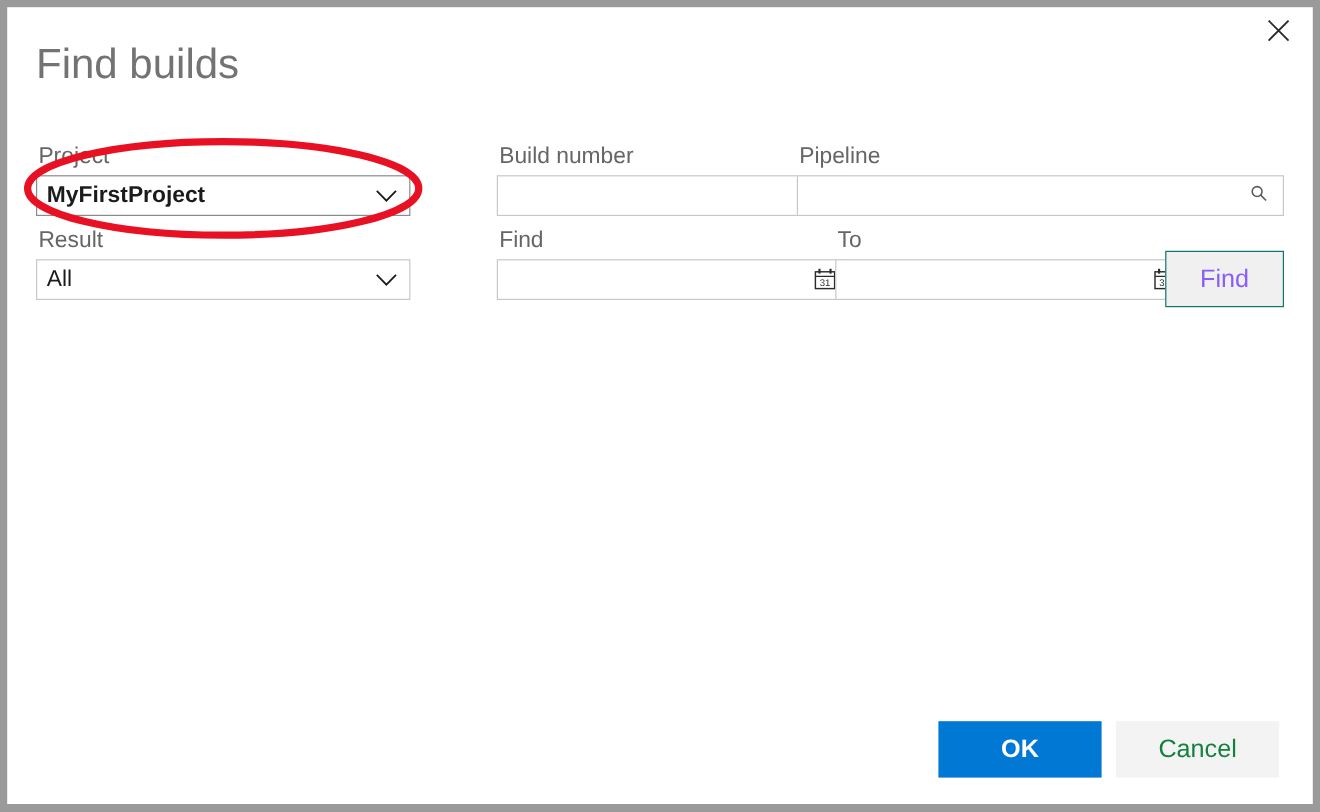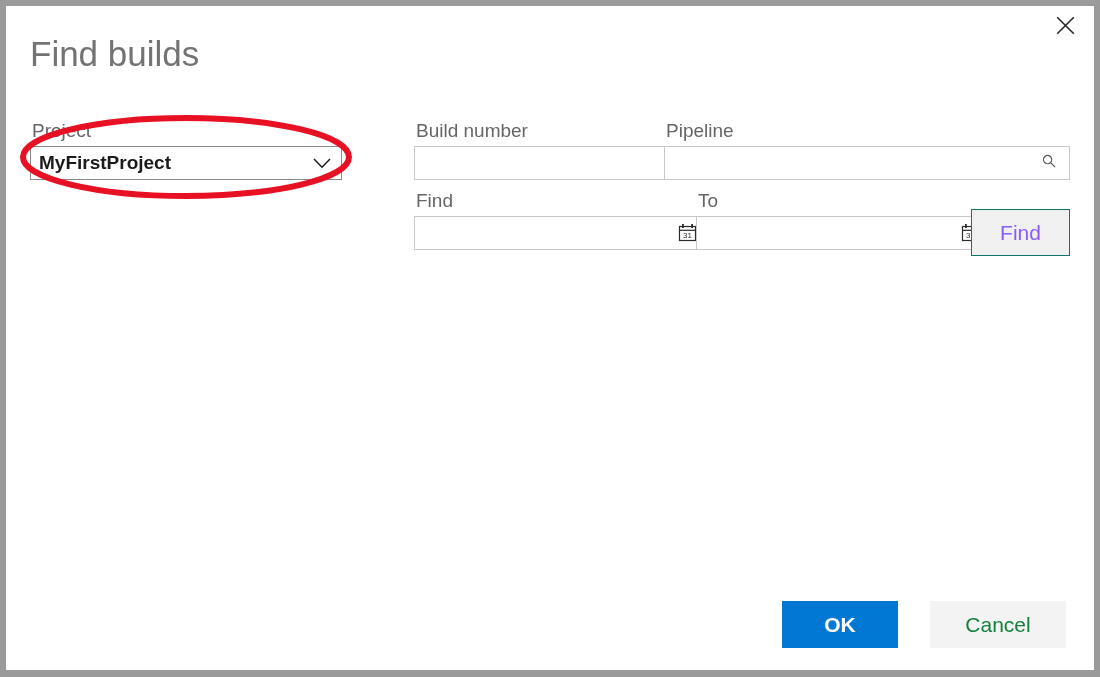--- a/index.html
+++ b/index.html
@@ -189,21 +189,21 @@
     height: 47px;
     box-sizing: border-box;
     border: 0;
     font-family: "Liberation Sans", sans-serif;
     font-size: 21px;
     cursor: pointer;
     padding: 0;
   }
   #ok-btn {
     left: 776px;
-    width: 116px;
+    width: 136px;
     background: #0078d4;
     color: #ffffff;
     font-weight: 700;
   }
   #cancel-btn {
     left: 924px;
     width: 136px;
     background: #f3f3f3;
     color: #15803d;
     font-weight: 400;
@@ -265,20 +265,31 @@
             <svg width="18" height="18" viewBox="0 0 18 18">
               <g transform="rotate(-45 9 9)">
                 <circle cx="9" cy="5.6" r="4.1" stroke="#5a5a5a" stroke-width="1.3" fill="none"></circle>
                 <path d="M9 9.9 L9 16.2" stroke="#5a5a5a" stroke-width="1.3" fill="none"></path>
               </g>
             </svg>
           </span>
         </div>
       </div>
 
+      <div class="field col-a row-2">
+        <div class="field-label">Result</div>
+        <div class="ctl">
+          <span class="ctl-text">All</span>
+          <span class="chevron">
+            <svg width="18" height="11" viewBox="0 0 18 11">
+              <path d="M1 1 L9 9.2 L17 1" stroke="#1b1b1b" stroke-width="1.5" fill="none"></path>
+            </svg>
+          </span>
+        </div>
+      </div>
 
       <div class="field col-b row-2">
         <div class="field-label">Find</div>
         <div class="ctl">
           <input class="ctl-input" type="text" placeholder="" style="">
           <span class="cal-icon">
             <svg width="19" height="19" viewBox="0 0 19 19">
               <rect x="1.5" y="3.5" width="16" height="14" fill="#ffffff" stroke="#2b2b2b" stroke-width="1.2"></rect>
               <path d="M1.5 7.3 H17.5" stroke="#2b2b2b" stroke-width="1.2"></path>
               <rect x="4" y="1" width="1.8" height="4" fill="#2b2b2b"></rect>

